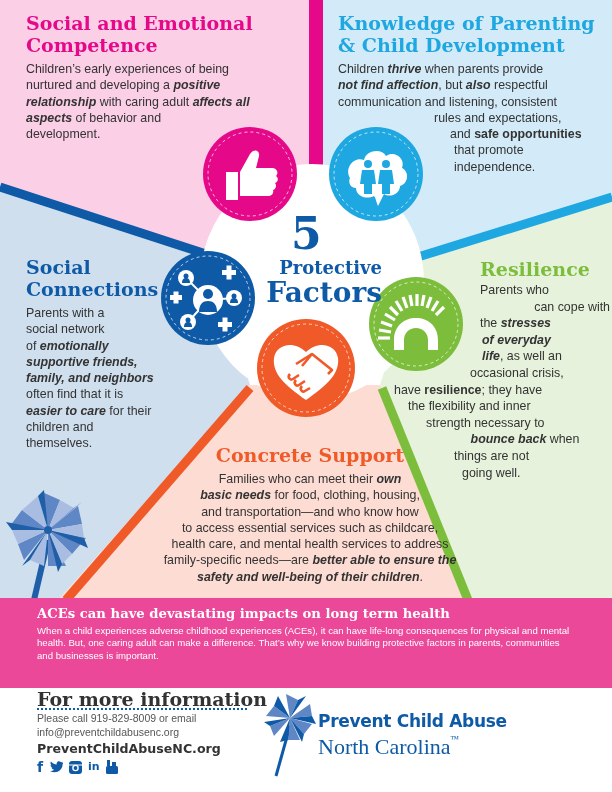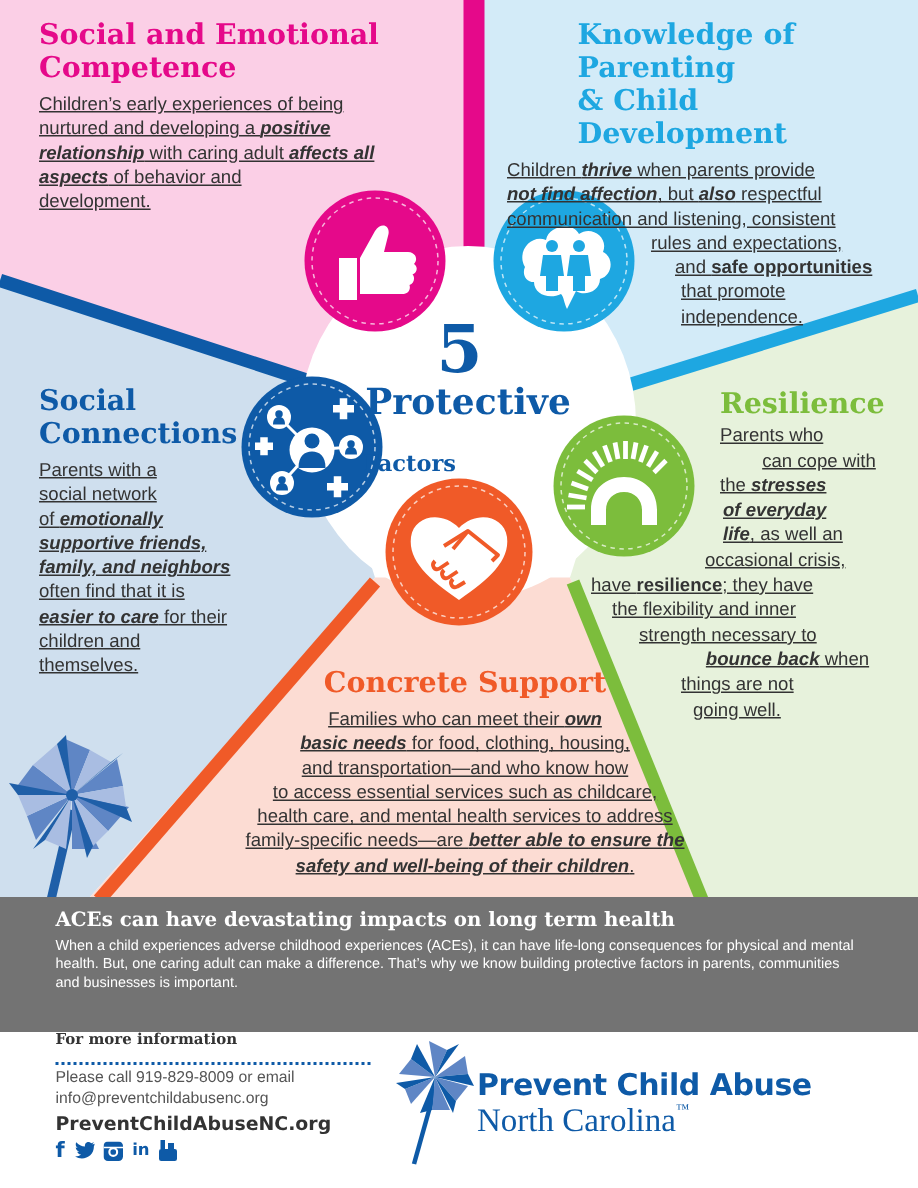--- a/index.html
+++ b/index.html
@@ -1,32 +1,32 @@
 <!DOCTYPE html>
 <html><head>
 <meta charset="utf-8">
 <style>
   html, body { margin:0; padding:0; }
   body { width:612px; height:792px; position:relative; overflow:hidden; background:#ffffff; font-family:"DejaVu Sans", sans-serif; color:#333; }
   .abs { position:absolute; }
   svg.bg { position:absolute; left:0; top:0; }
-  .body-txt { font-family:"Liberation Sans", sans-serif; font-size:12.4px; line-height:16.3px; color:#333;text-decoration:underline; }
+  .body-txt { font-family:"Liberation Sans", sans-serif; font-size:12.4px; line-height:16.3px; color:#333; }
   .body-txt b i, .body-txt i b { font-weight:bold; font-style:italic; }
   .sec-title { font-family:"DejaVu Serif", serif; font-weight:bold; font-size:19px; line-height:22px; }
   .center-5 { font-family:"DejaVu Serif", serif; font-weight:bold; color:#0e5aa7; }
-  .band { position:absolute; left:0; top:598px; width:612px; height:90px; background:#737373; color:#fff; }
+  .band { position:absolute; left:0; top:598px; width:612px; height:90px; background:#ec4899; color:#fff; }
   .band-title { position:absolute; left:37px; top:8px; font-family:"DejaVu Serif", serif; font-weight:bold; font-size:13.2px; color:#fff; white-space:nowrap; }
   .band-text { position:absolute; left:37px; top:27px; width:540px; font-family:"Liberation Sans", sans-serif; font-size:9.6px; line-height:12.4px; color:#fff; }
-  .more-title { position:absolute; left:37px; top:688px; font-family:"DejaVu Serif", serif; font-weight:bold; font-size:10px; color:#333; white-space:nowrap;text-align:right; }
+  .more-title { position:absolute; left:37px; top:688px; font-family:"DejaVu Serif", serif; font-weight:bold; font-size:19px; color:#333; white-space:nowrap;text-align:right; }
   .dots { position:absolute; left:37px; top:708px; width:210px; border-top:2px dotted #0e5aa7; }
   .contact { position:absolute; left:37px; top:712px; font-family:"Liberation Sans", sans-serif; font-size:10.5px; line-height:13.5px; color:#555; }
   .site { position:absolute; left:37px; top:741px; font-family:"DejaVu Sans", sans-serif; font-weight:bold; font-size:12.6px; color:#333; white-space:nowrap; }
   .social { position:absolute; left:37px; top:760px; display:flex; gap:6px; align-items:center; }
   .social span { display:inline-block; color:#0e5aa7; font-weight:bold; font-family:"DejaVu Sans", sans-serif; font-size:12px; line-height:14px; }
-  .logo-title { position:absolute; left:318px; top:711px; font-family:"DejaVu Sans", sans-serif; font-weight:bold; font-size:20px; color:#0e5aa7; white-space:nowrap; letter-spacing:-0.3px; }
+  .logo-title { position:absolute; left:318px; top:711px; font-family:"DejaVu Sans", sans-serif; font-weight:bold; font-size:17px; color:#0e5aa7; white-space:nowrap; letter-spacing:-0.3px; }
   .logo-sub { position:absolute; left:318px; top:734px; font-family:Liberation Serif, serif; font-size:22px; color:#0e5aa7; white-space:nowrap; }
 </style>
 </head>
 <body>
 
 <svg class="bg" width="612" height="792" viewBox="0 0 612 792">
 
   <polygon points="0,0 312,0 312,240 210,258 0,185" fill="#fbcfe6"></polygon>
 
   <polygon points="312,0 612,0 612,196 420,258 312,240" fill="#d3ebf8"></polygon>
@@ -152,39 +152,39 @@
   <g fill="none" stroke="#f05a28" stroke-width="2.6" stroke-linejoin="round">
     <path d="M40,46 l16,-10 l20,16 l-4,4"></path>
     <path d="M56,36 l-10,12"></path>
     <path d="M34,56 c-3,3 0,7 3,5 l6,-4"></path>
     <path d="M40,62 c-3,3 0,7 3,5 l6,-4"></path>
     <path d="M46,68 c-3,3 0,7 3,5 l5,-3"></path>
   </g>
 </svg>
 
 <div class="abs center-5" style="left:291px;top:212px;font-size:44px;line-height:44px;">5</div>
-<div class="abs center-5" style="left:242px;top:256px;width:140px;text-align:center;font-size:24px;line-height:24px;">Protective</div>
-<div class="abs center-5" style="left:242px;top:297px;width:140px;text-align:left;font-size:15px;line-height:24px;">Factors</div>
+<div class="abs center-5" style="left:242px;top:256px;width:140px;text-align:right;font-size:18px;line-height:24px;">Protective</div>
+<div class="abs center-5" style="left:242px;top:281px;width:140px;text-align:right;font-size:28px;line-height:24px;">Factors</div>
 
 <div class="abs" style="left:26px;top:12px;width:280px;">
   <div class="sec-title" style="color:#e5098a;">
     <div>Social and Emotional</div>
     <div>Competence</div>
   </div>
   <div class="body-txt" style="margin-top:5px;">
     <div><span>Children’s early experiences of being</span></div>
     <div><span>nurtured and developing a </span><b><i>positive</i></b></div>
     <div><b><i>relationship</i></b><span> with caring adult </span><b><i>affects all</i></b></div>
     <div><b><i>aspects</i></b><span> of behavior and</span></div>
     <div><span>development.</span></div>
   </div>
 </div>
 
 <div class="abs" style="left:338px;top:12px;width:270px;">
-  <div class="sec-title" style="color:#1ea7e1;margin-left:47px;">
+  <div class="sec-title" style="color:#1ea7e1;">
     <div>Knowledge of Parenting</div>
     <div>&amp; Child Development</div>
   </div>
   <div class="body-txt" style="margin-top:5px;">
     <div><span>Children </span><b><i>thrive</i></b><span> when parents provide</span></div>
     <div><b><i>not find affection</i></b><span>, but </span><b><i>also</i></b><span> respectful</span></div>
     <div>communication and listening, consistent</div>
     <div style="padding-left:96px;">rules and expectations,</div>
     <div style="padding-left:112px;"><span>and </span><span style="font-weight:bold;">safe opportunities</span></div>
     <div style="padding-left:116px;">that promote</div>
@@ -207,21 +207,21 @@
     <div><b><i>easier to care</i></b><span> for their</span></div>
     <div>children and</div>
     <div>themselves.</div>
   </div>
 </div>
 
 <div class="abs" style="left:420px;top:258px;width:190px;text-align:center;">
   <div class="sec-title" style="color:#7cbd3c;padding-left:60px;text-align:left;">Resilience</div>
   <div class="body-txt" style="margin-top:2px;line-height:16.6px;">
     <div style="padding-left:60px;text-align:left;">Parents who</div>
-    <div style="padding-left:62px;text-align:center;">can cope with</div>
+    <div style="padding-left:62px;text-align:right;">can cope with</div>
     <div style="padding-left:60px;text-align:left;"><span>the </span><b><i>stresses</i></b></div>
     <div style="padding-left:62px;text-align:left;"><b><i>of everyday</i></b></div>
     <div style="padding-left:62px;text-align:left;"><b><i>life</i></b><span>, as well an</span></div>
     <div style="padding-left:50px;text-align:left;">occasional crisis,</div>
     <div style="margin-left:-26px;text-align:left;"><span>have </span><span style="font-weight:bold;">resilience</span><span>; they have</span></div>
     <div style="padding-left:0px;text-align:left;margin-left:-12px;">the flexibility and inner</div>
     <div style="padding-left:6px;text-align:left;">strength necessary to</div>
     <div style="padding-left:20px;text-align:center;"><b><i>bounce back</i></b><span> when</span></div>
     <div style="padding-left:34px;text-align:left;">things are not</div>
     <div style="padding-left:42px;text-align:left;">going well.</div>

